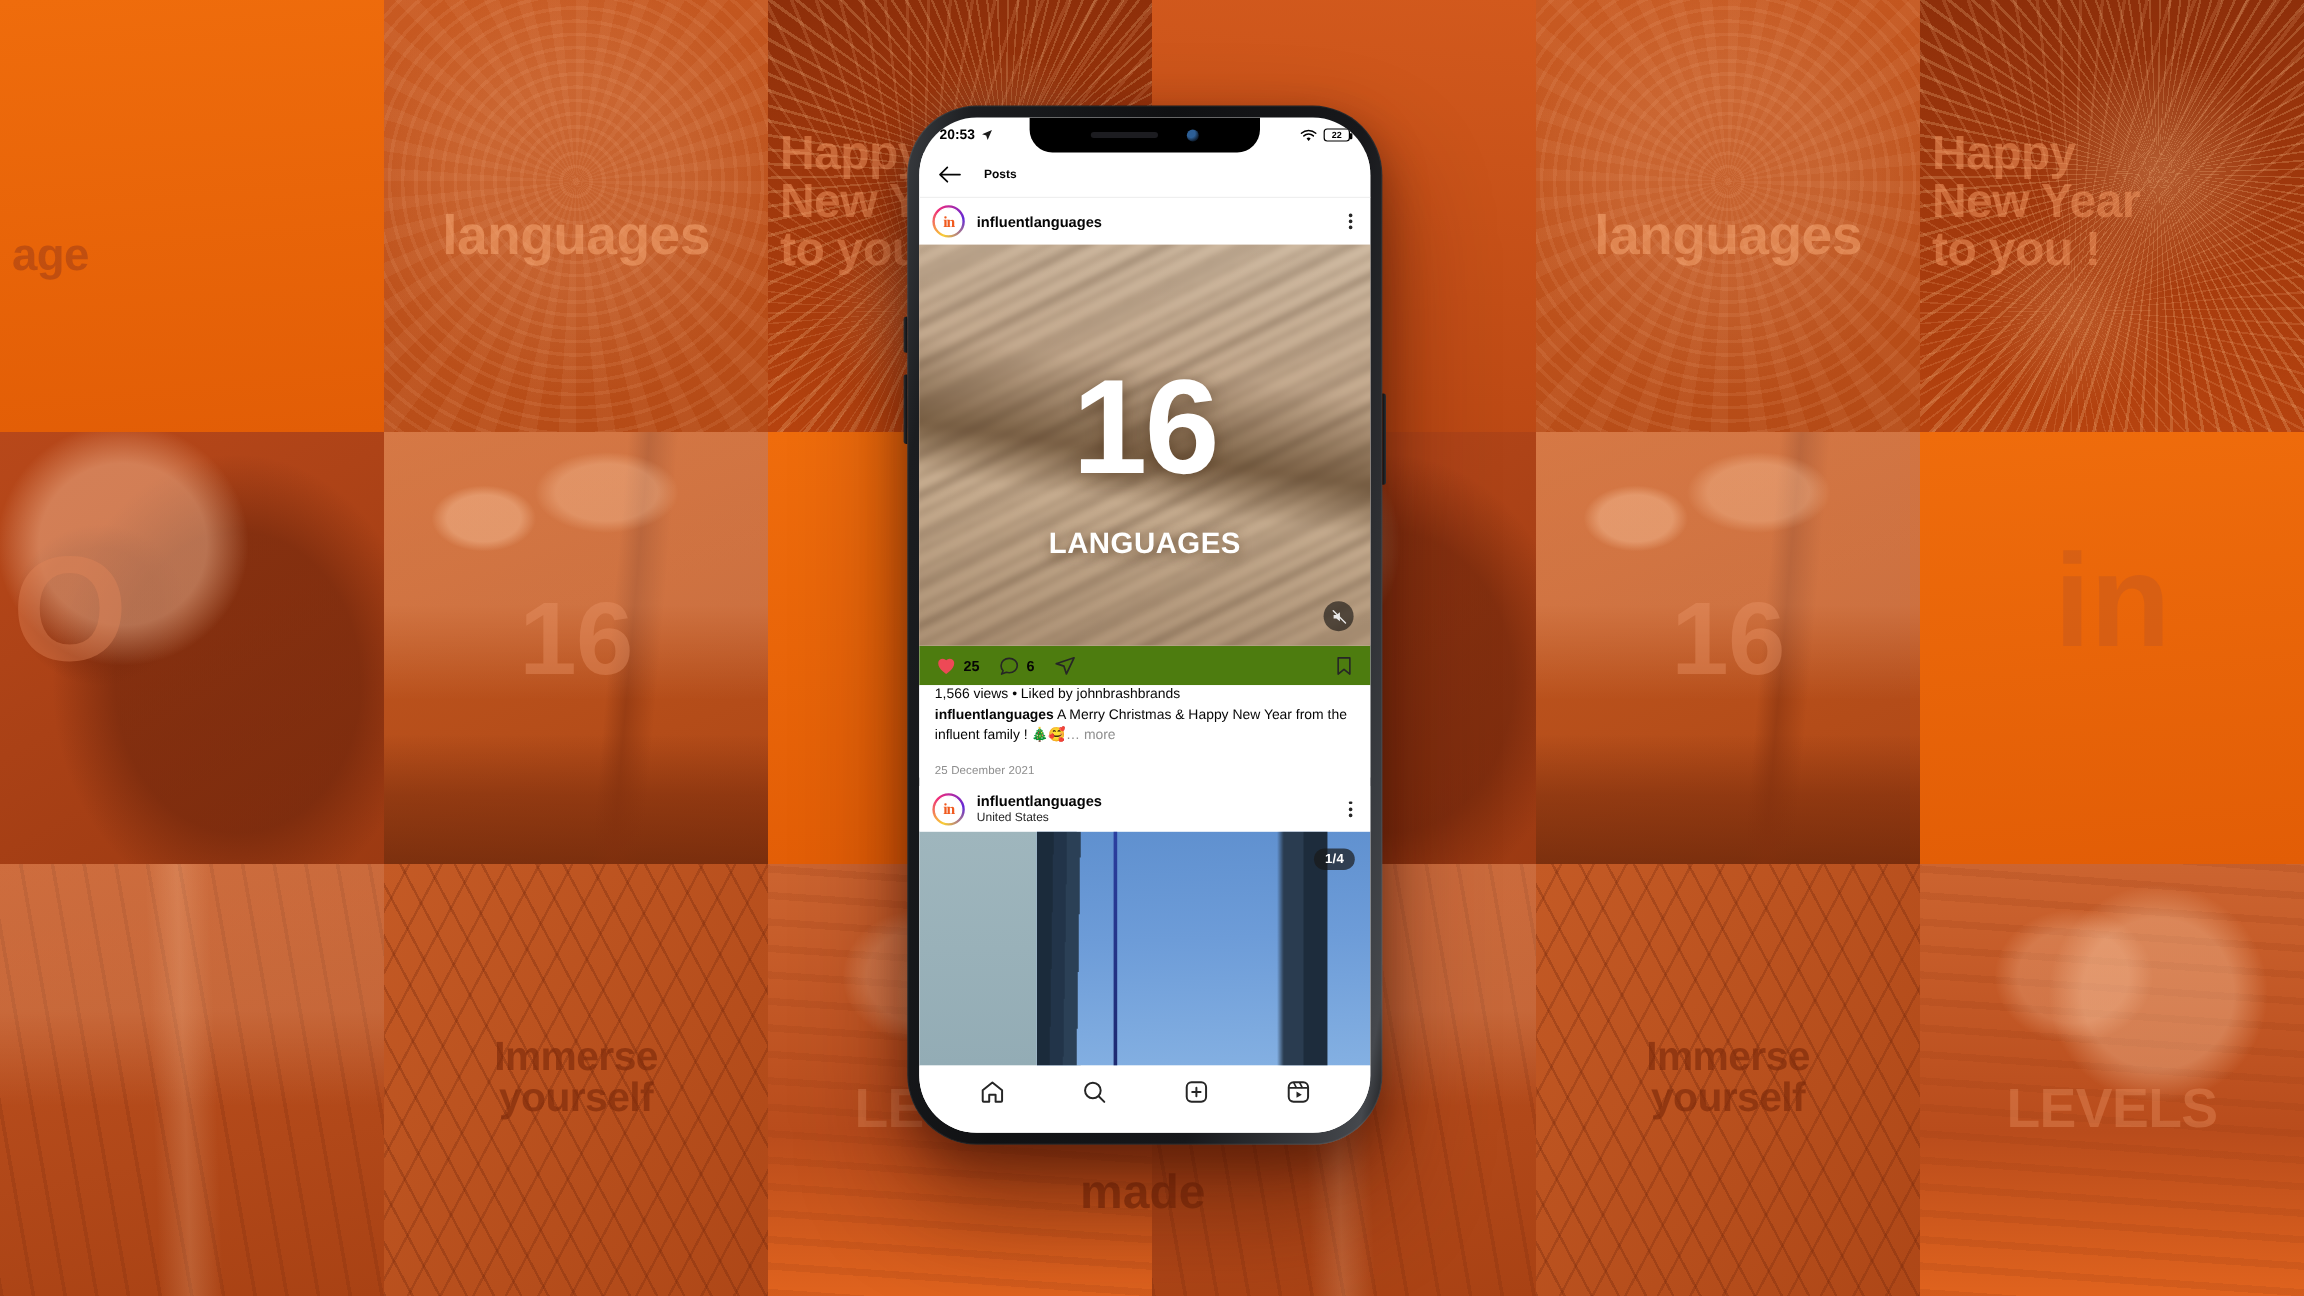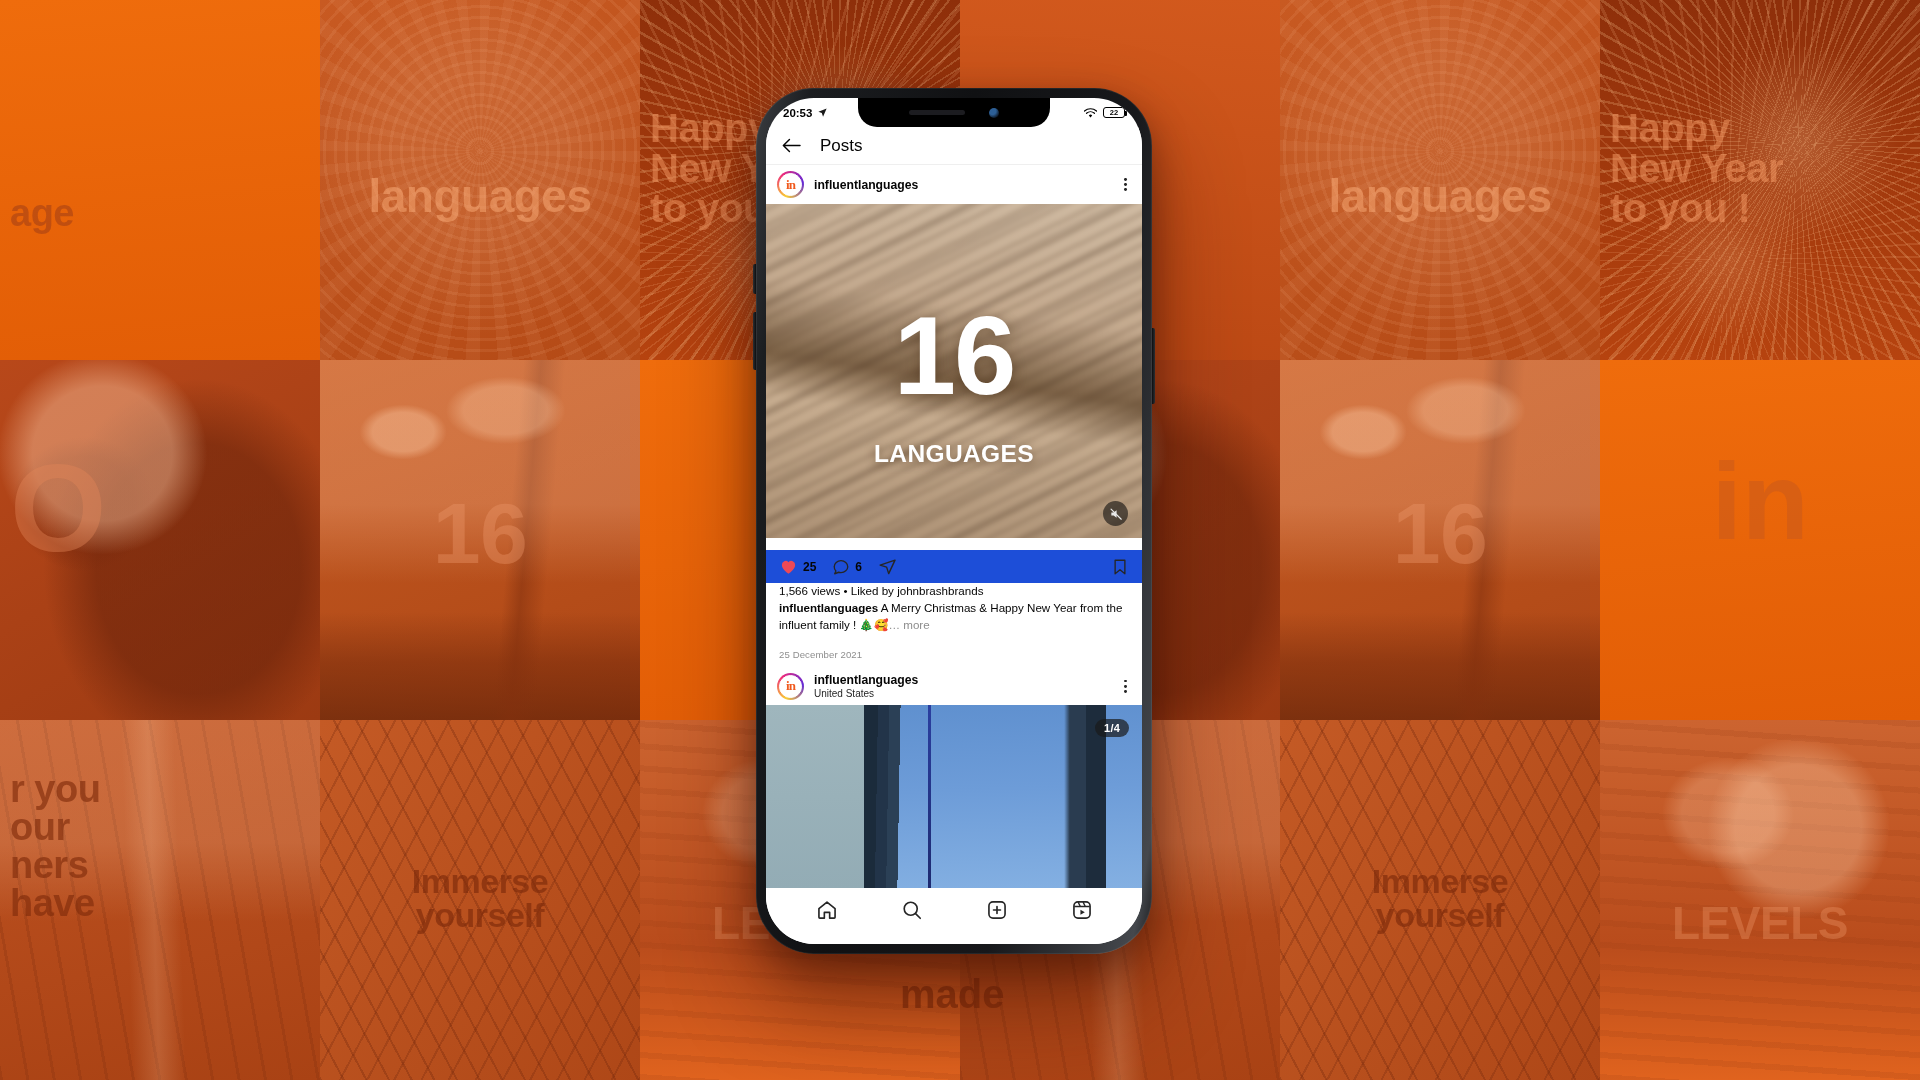--- a/index.html
+++ b/index.html
@@ -142,21 +142,21 @@
     font-size:7.5px; font-weight:700; position:relative;
   }
   .batt:after { content:""; position:absolute; right:-3.2px; top:3.2px;
                 width:1.8px; height:4.4px; background:#000; border-radius:0 1px 1px 0; }
 
   
   .appbar {
     flex:0 0 38px; display:flex; align-items:center; gap:18px;
     padding:0 15px; border-bottom:1px solid #efefef; background:#fff;
   }
-  .appbar .title { font-size:17px; font-weight:400; color:#050505; }
+  .appbar .title { font-size:10px; font-weight:700; color:#050505; }
 
   
   .posthead {
     flex:0 0 39px; display:flex; align-items:center; gap:10px;
     padding:0 11px; background:#fff;
   }
   .avatar {
     width:27px; height:27px; border-radius:50%; flex:0 0 27px;
     background:conic-gradient(from 200deg,#f9ce34,#ee2a7b,#6228d7,#f9ce34);
     padding:1.7px; position:relative;
@@ -200,22 +200,21 @@
   }
   .mute {
     position:absolute; right:14px; bottom:12px; width:25px; height:25px;
     border-radius:50%; background:rgba(20,18,16,.62);
     display:flex; align-items:center; justify-content:center; cursor:pointer;
   }
 
   
   .actions {
     flex:0 0 33px; display:flex; align-items:center; gap:16px; padding:0 13px;
-    background:#1d4ed8;
-    margin-top:12px;
+    background:#4d7c0f;
   }
   .act { display:flex; align-items:center; gap:5px; cursor:pointer; }
   .act .n { font-size:12px; font-weight:600; color:#050505; }
   .spacer { flex:1; }
 
   
   .caption { padding:0 13px; background:#fff; }
   .views { font-size:11.6px; color:#050505; line-height:1.42; }
   .cap-line { font-size:11.6px; color:#050505; line-height:1.42; margin-top:1px; }
   .cap-line .u { font-weight:600; }
@@ -315,24 +314,20 @@
       <div class="cap" style="font-size: 86px; top: 36%; color: rgba(236, 150, 104, 0.4); text-align: center; padding: 0px 10px;">16</div>
     </div>
     <div class="tile w-bright">
       <div class="art art-plain"></div>
       <div class="tint"></div>
       <div class="cap" style="font-size: 110px; top: 24%; color: rgba(190, 86, 34, 0.42); text-align: center; padding: 0px 10px;">in</div>
     </div>
     <div class="tile w-light">
       <div class="art art-road"></div>
       <div class="tint"></div>
-      <div class="cap" style="font-size: 38px; top: 14%; color: rgba(126, 42, 10, 0.62); text-align: left; padding: 0px 10px;">r you
-our
-ners
-have</div>
     </div>
     <div class="tile w-light">
       <div class="art art-bridge"></div>
       <div class="tint"></div>
       <div class="cap" style="font-size: 34px; top: 40%; color: rgba(126, 42, 10, 0.66); text-align: center; padding: 0px 10px;">Immerse
    yourself</div>
     </div>
     <div class="tile w-bright">
       <div class="art art-shoes"></div>
       <div class="tint"></div>

